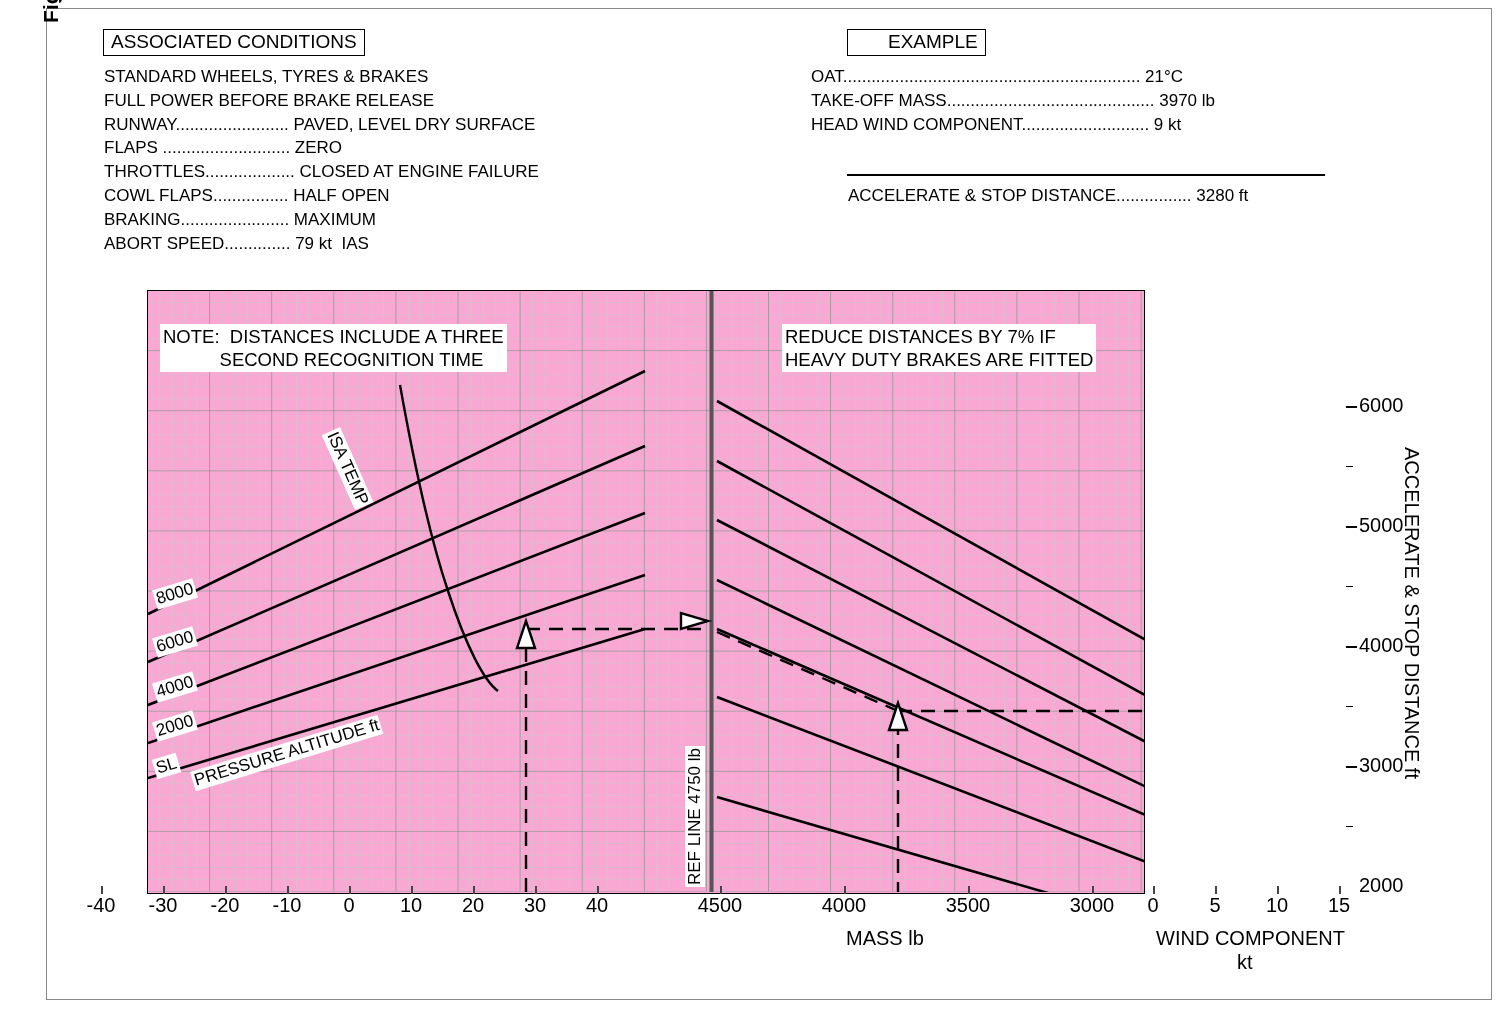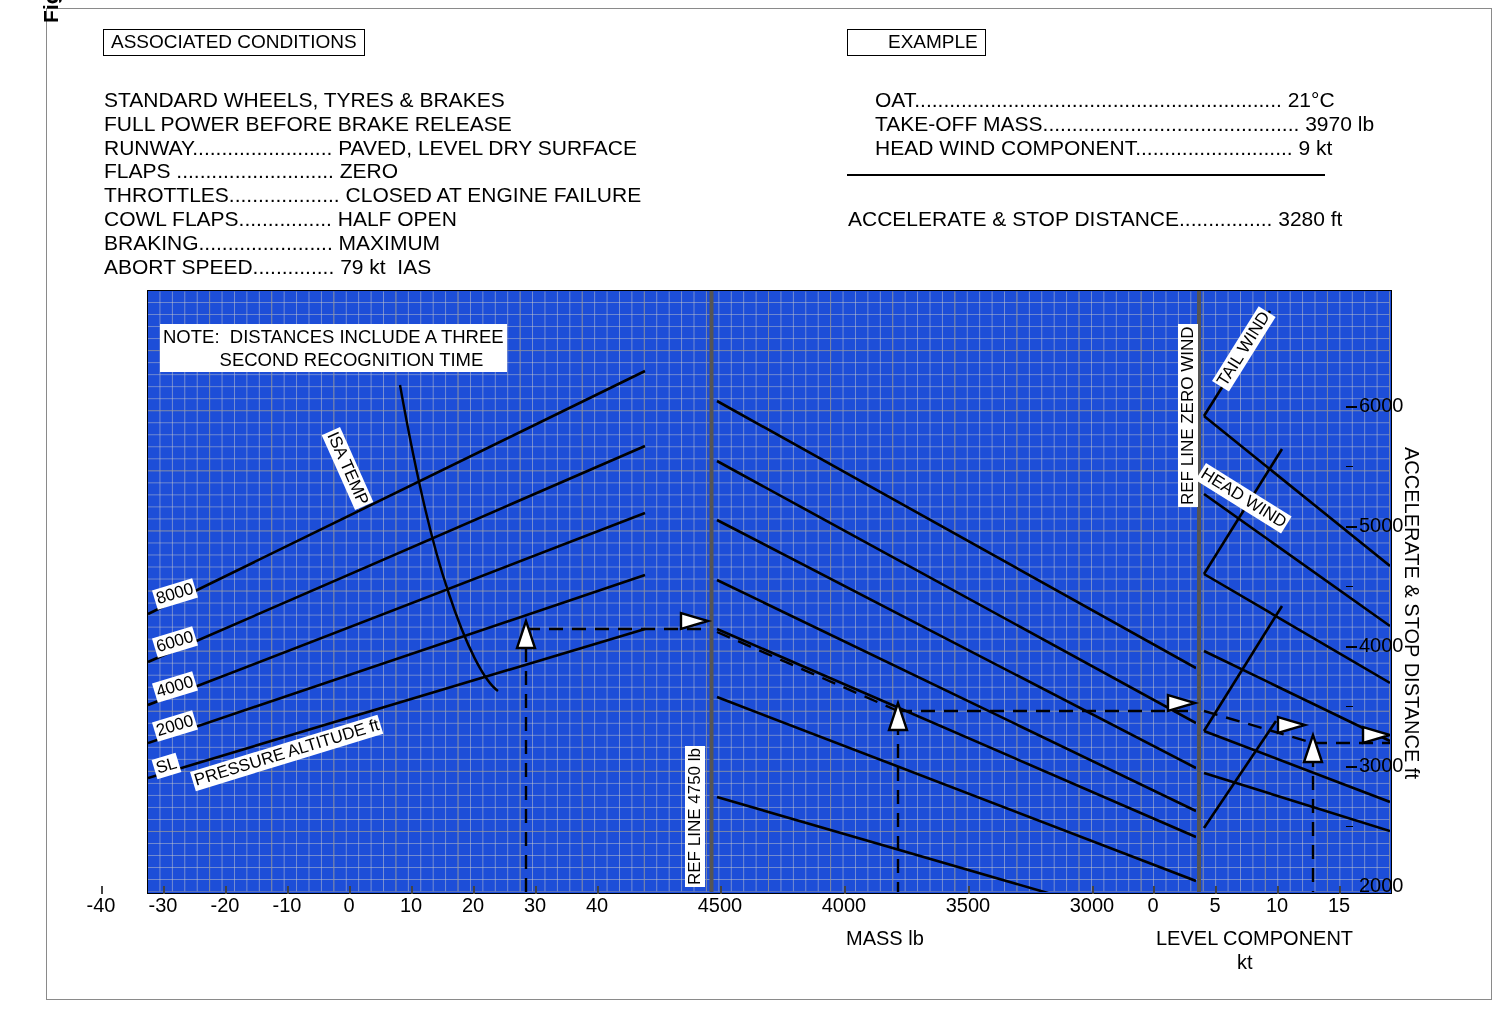--- a/index.html
+++ b/index.html
@@ -6,24 +6,24 @@
   body{width:1500px;height:1018px;position:relative;
        font-family:"Liberation Sans",sans-serif;color:#000;overflow:hidden;}
   #page{position:absolute;left:46px;top:8px;width:1446px;height:992px;
         border:1px solid #8a8a8a;box-sizing:border-box;background:#fff;}
   .fig-title{position:absolute;left:-8px;top:14px;width:520px;
              transform:rotate(-90deg);transform-origin:0 0;
              white-space:nowrap;font-size:20px;letter-spacing:.1px;}
   .fig-title .num{font-weight:bold;font-size:21px;}
   .boxlabel{position:absolute;border:1.6px solid #000;padding:2px 7px 3px 7px;
             font-size:19px;line-height:1.05;background:#fff;}
-  .cond-list,.ex-list{position:absolute;font-size:21px;line-height:23.8px;white-space:pre;margin-top:23px;}
+  .cond-list,.ex-list{position:absolute;font-size:17px;line-height:23.8px;white-space:pre;}
   .ex-rule{position:absolute;height:2.4px;background:#000;}
-  .chart{position:absolute;left:100px;top:281px;width:1245px;height:604px;
-         box-sizing:border-box;border:1.6px solid #000;background:#1d4ed8;overflow:hidden;}
+  .chart{position:absolute;left:100px;top:281px;width:998px;height:604px;
+         box-sizing:border-box;border:1.6px solid #000;background:#f9a8d4;overflow:hidden;}
   .chart svg{display:block;}
   .note{position:absolute;background:#fff;font-size:18.5px;line-height:23px;white-space:pre;padding:1px 3px;}
   .axnum{position:absolute;font-size:20px;text-align:center;white-space:nowrap;}
   .axtitle{position:absolute;font-size:20px;white-space:nowrap;}
   .ytitle{position:absolute;font-size:20px;white-space:nowrap;
           transform:rotate(90deg);transform-origin:0 0;}
   .inlbl{position:absolute;font-size:17px;white-space:nowrap;background:#fff;padding:0 2px;}
   .vlbl{position:absolute;font-size:17px;white-space:nowrap;
         transform:rotate(-90deg);transform-origin:0 0;background:#fff;padding:0 2px;}
 </style>
@@ -34,21 +34,21 @@
 
   <div class="fig-title">
     <span class="num">Figure 3.2</span>
     
   </div>
 
   <div class="boxlabel" style="left:56px;top:20px;">ASSOCIATED CONDITIONS</div>
   <div class="cond-list" style="left:57px;top:56px;"><div>STANDARD WHEELS, TYRES &amp; BRAKES</div><div>FULL POWER BEFORE BRAKE RELEASE</div><div>RUNWAY........................ PAVED, LEVEL DRY SURFACE</div><div>FLAPS ........................... ZERO</div><div>THROTTLES................... CLOSED AT ENGINE FAILURE</div><div>COWL FLAPS................ HALF OPEN</div><div>BRAKING....................... MAXIMUM</div><div>ABORT SPEED.............. 79 kt  IAS</div></div>
 
   <div class="boxlabel" style="left:800px;top:20px;padding-left:40px;">EXAMPLE</div>
-  <div class="ex-list" style="left:828px;top:56px;"><div>OAT............................................................... 21°C</div><div>TAKE-OFF MASS............................................ 3970 lb</div><div>HEAD WIND COMPONENT........................... 9 kt</div></div>
+  <div class="ex-list" style="left:764px;top:56px;"><div>OAT............................................................... 21°C</div><div>TAKE-OFF MASS............................................ 3970 lb</div><div>HEAD WIND COMPONENT........................... 9 kt</div></div>
   <div class="ex-rule" style="left:800px;top:165px;width:478px;"></div>
   <div class="ex-list" style="left:801px;top:175px;"><div>ACCELERATE &amp; STOP DISTANCE................ 3280 ft</div></div>
 
   <div class="chart">
     <svg width="1242" height="601" viewBox="0 0 1242 601">
       <defs>
         <pattern id="minorT" width="12.42" height="12.02" patternUnits="userSpaceOnUse">
           <path d="M12.42 0 V12.02 M0 12.02 H12.42" stroke="#c9c9c9" stroke-width="1" fill="none"></path>
         </pattern>
         <pattern id="majorT" width="62.1" height="60.1" patternUnits="userSpaceOnUse">
@@ -132,20 +132,22 @@
       <g fill="#fff" stroke="#000" stroke-width="2.4">
         <polygon points="533,338 533,322 560,330"></polygon>
         <polygon points="1020,420 1020,404 1047,412"></polygon>
         <polygon points="1215,452 1215,436 1242,444"></polygon>
         <polygon points="1130,442 1130,426 1157,434"></polygon>
       </g>
     </svg>
 
     <div class="note" style="left:12px;top:33px;">NOTE:  DISTANCES INCLUDE A THREE
            SECOND RECOGNITION TIME</div>
+    <div class="note" style="left:634px;top:33px;">REDUCE DISTANCES BY 7% IF
+HEAVY DUTY BRAKES ARE FITTED</div>
 
     <div class="inlbl" style="left:6px;top:293px;transform:rotate(-17deg);">8000</div>
     <div class="inlbl" style="left:6px;top:341px;transform:rotate(-17deg);">6000</div>
     <div class="inlbl" style="left:6px;top:386px;transform:rotate(-17deg);">4000</div>
     <div class="inlbl" style="left:6px;top:425px;transform:rotate(-17deg);">2000</div>
     <div class="inlbl" style="left:6px;top:465px;transform:rotate(-17deg);">SL</div>
     <div class="inlbl" style="left:42px;top:481px;transform:rotate(-17deg);transform-origin:0 0;">PRESSURE ALTITUDE  ft</div>
     <div class="inlbl" style="left:192px;top:136px;transform:rotate(66deg);transform-origin:0 0;">ISA TEMP</div>
 
     <div class="vlbl" style="left:537px;top:596px;">REF LINE 4750 lb</div>
@@ -188,21 +190,21 @@
       <div style="position: absolute; left: 1299px; top: 697px; width: 7px; height: 1.4px; background: rgb(0, 0, 0);"></div>
       <div class="axnum" style="left: 1312px; top: 505px; width: 70px; text-align: left;">5000</div>
       <div style="position: absolute; left: 1299px; top: 517px; width: 11px; height: 1.6px; background: rgb(0, 0, 0);"></div>
       <div style="position: absolute; left: 1299px; top: 577px; width: 7px; height: 1.4px; background: rgb(0, 0, 0);"></div>
       <div class="axnum" style="left: 1312px; top: 385px; width: 70px; text-align: left;">6000</div>
       <div style="position: absolute; left: 1299px; top: 397px; width: 11px; height: 1.6px; background: rgb(0, 0, 0);"></div>
       <div style="position: absolute; left: 1299px; top: 457px; width: 7px; height: 1.4px; background: rgb(0, 0, 0);"></div>
     </div>
 
   <div class="axtitle" style="left:799px;top:918px;">MASS  lb</div>
-  <div class="axtitle" style="left:1109px;top:918px;">LEVEL COMPONENT</div>
+  <div class="axtitle" style="left:1109px;top:918px;">WIND COMPONENT</div>
   <div class="axtitle" style="left:1190px;top:942px;">kt</div>
   <div class="ytitle" style="left:1376px;top:438px;">ACCELERATE &amp; STOP DISTANCE  ft</div>
 
 <div style="position: absolute; left: 54px; top: 877px; width: 1.6px; height: 8px; background: rgb(68, 68, 68);"></div>
     <div style="position: absolute; left: 116px; top: 877px; width: 1.6px; height: 8px; background: rgb(68, 68, 68);"></div>
     <div style="position: absolute; left: 178px; top: 877px; width: 1.6px; height: 8px; background: rgb(68, 68, 68);"></div>
     <div style="position: absolute; left: 240px; top: 877px; width: 1.6px; height: 8px; background: rgb(68, 68, 68);"></div>
     <div style="position: absolute; left: 302px; top: 877px; width: 1.6px; height: 8px; background: rgb(68, 68, 68);"></div>
     <div style="position: absolute; left: 364px; top: 877px; width: 1.6px; height: 8px; background: rgb(68, 68, 68);"></div>
     <div style="position: absolute; left: 426px; top: 877px; width: 1.6px; height: 8px; background: rgb(68, 68, 68);"></div>

